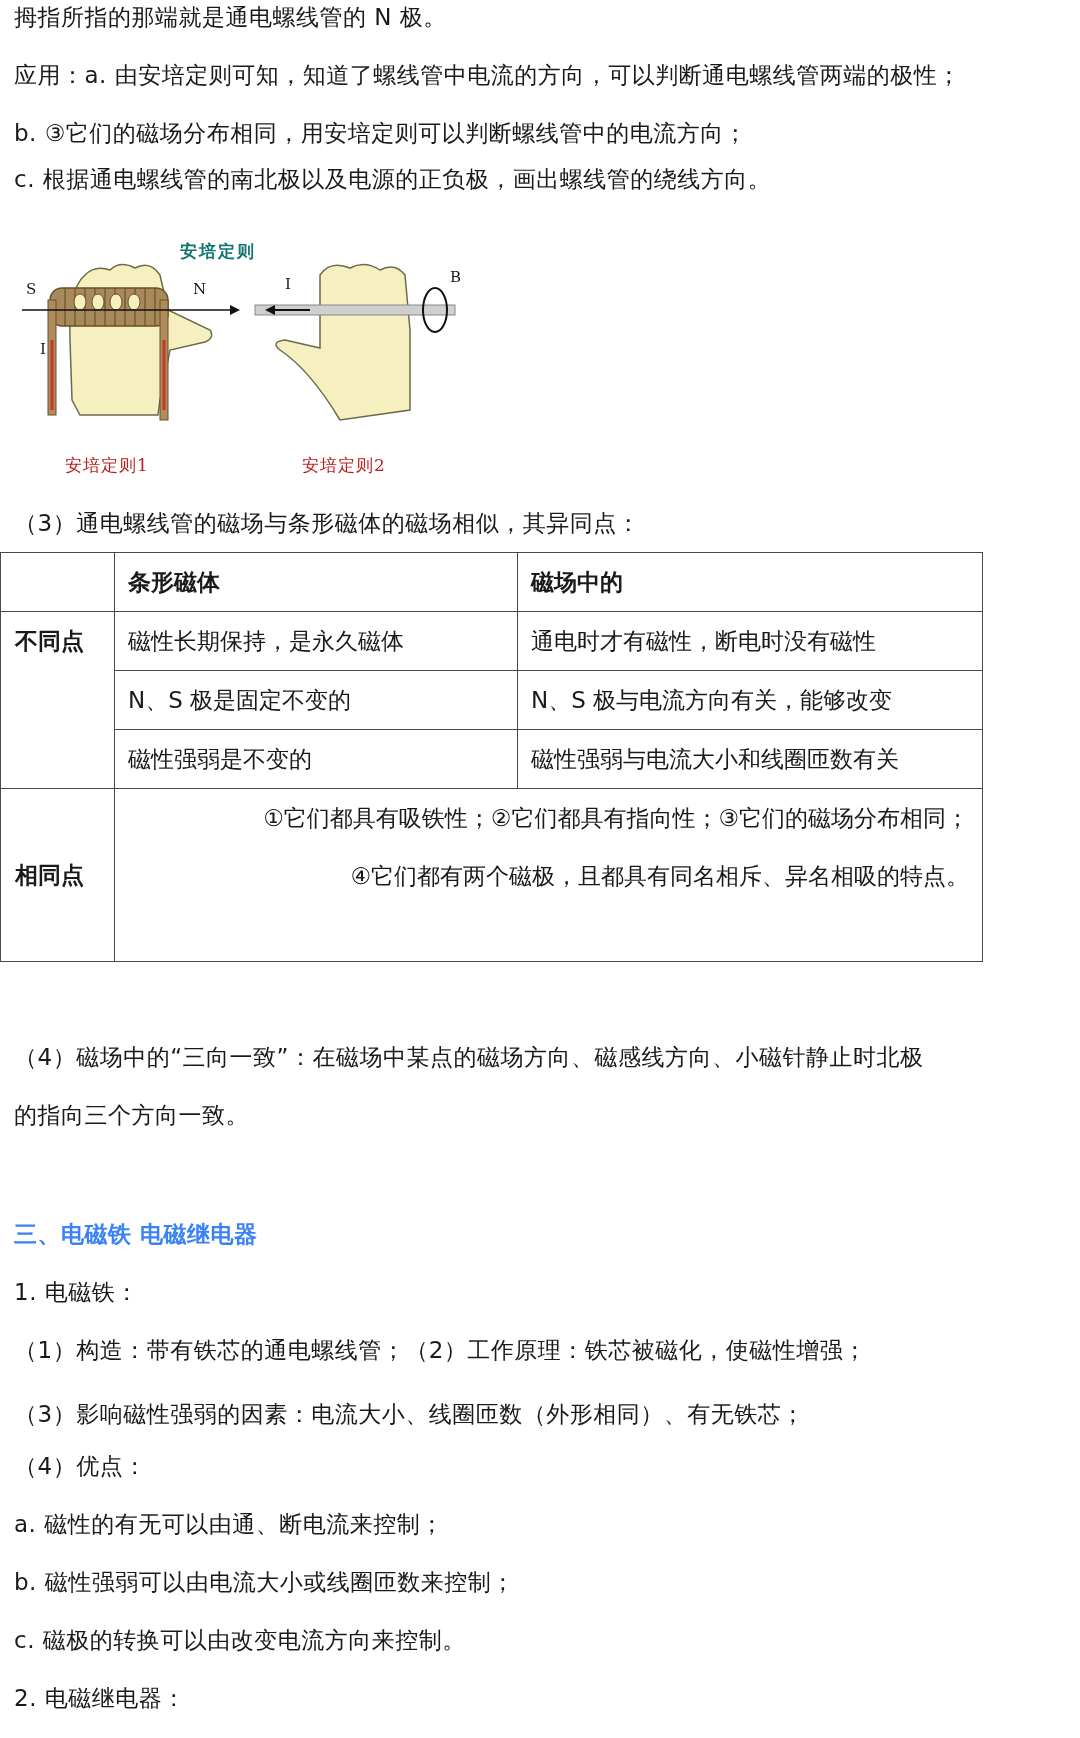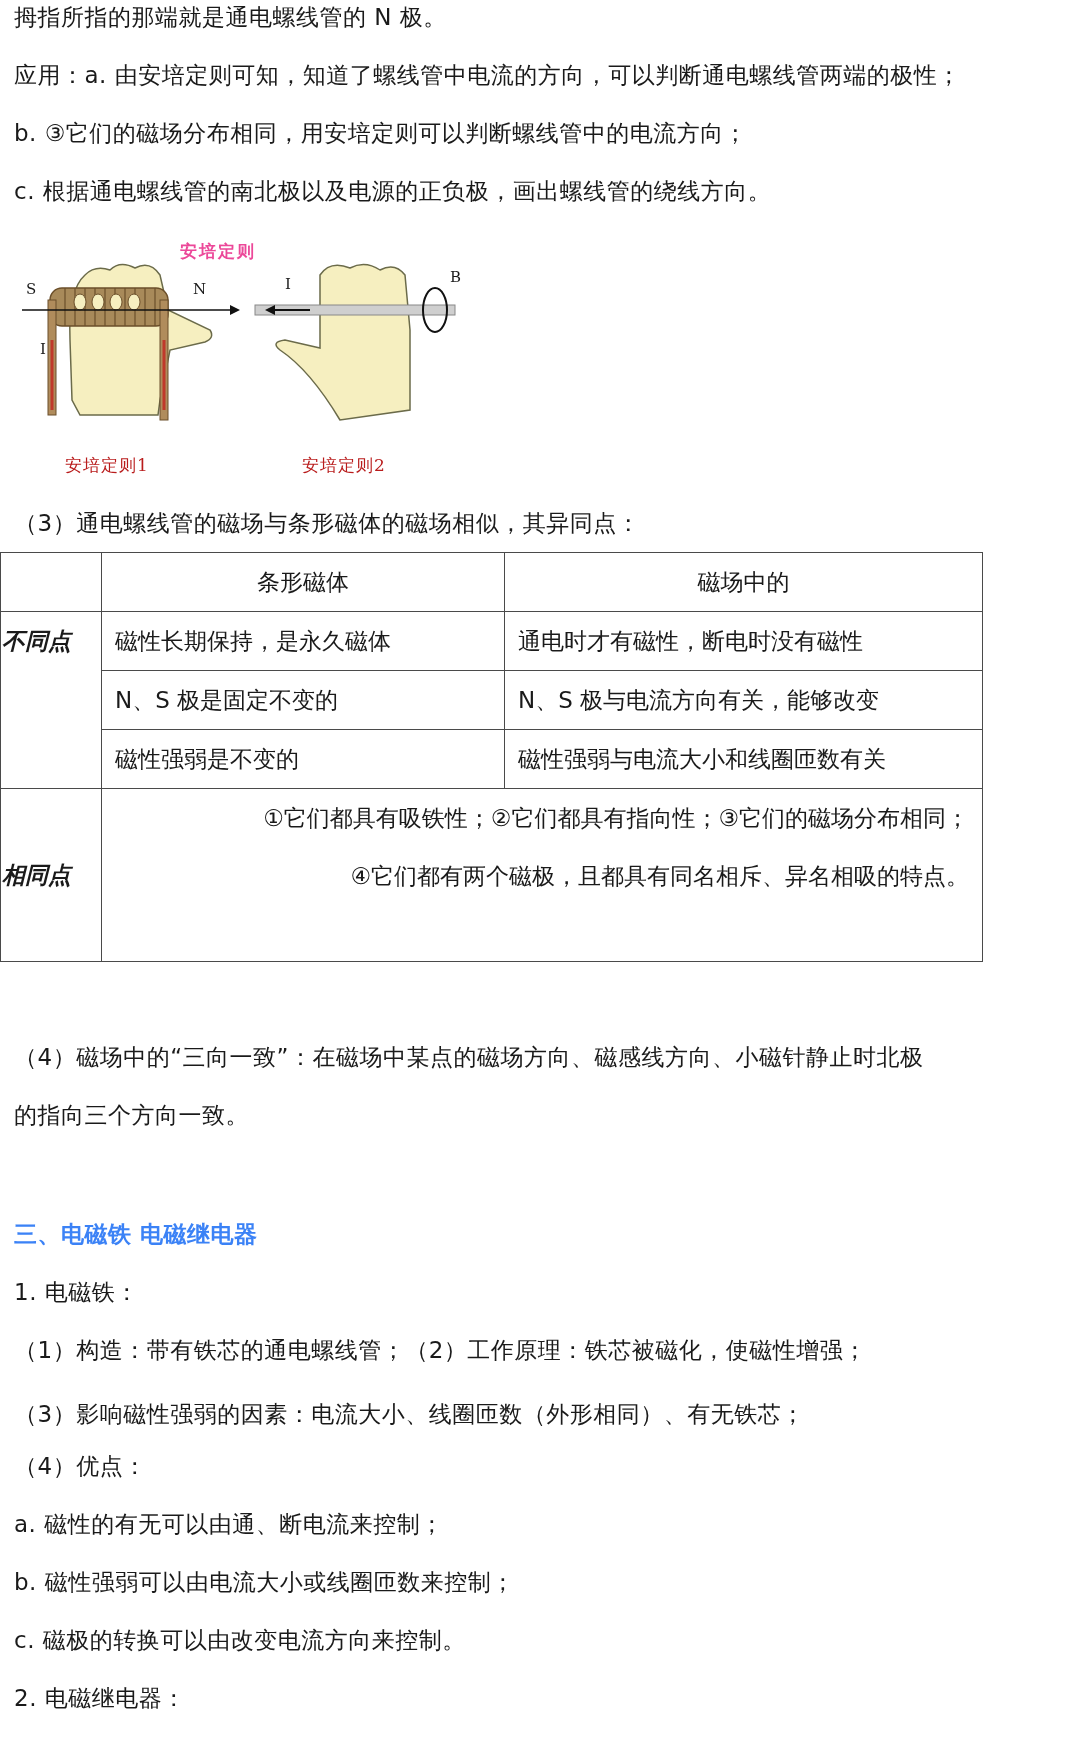--- a/index.html
+++ b/index.html
@@ -1,36 +1,36 @@
 <!DOCTYPE html>
 <html><head>
 <meta charset="utf-8">
 <style>
   html, body { margin:0; padding:0; background:#ffffff; }
   body { width:1080px; height:1738px; position:relative; overflow:hidden;
          font-family:"DejaVu Sans","Liberation Sans",sans-serif; color:#1a1a1a; }
   .line { position:absolute; left:14px; font-size:23px; line-height:30px; white-space:nowrap; letter-spacing:0.5px; }
   .figure { position:absolute; left:10px; top:230px; width:470px; height:250px; }
-  .fig-title { position:absolute; left:170px; top:10px; font-family:"DejaVu Serif",serif; font-weight:bold; color:#ec4899; font-size:17px; letter-spacing:2px; }
+  .fig-title { position:absolute; left:170px; top:10px; font-family:"DejaVu Serif",serif; font-weight:bold; color:#0f766e; font-size:17px; letter-spacing:2px; }
   .fig-cap { position:absolute; font-family:"DejaVu Serif",serif; font-size:17px; color:#b91c1c; top:224px; letter-spacing:1px; }
   table.cmp { position:absolute; left:0; top:552px; width:983px; border-collapse:collapse; font-size:23px; }
   table.cmp td { border:1.5px solid #4a4a4a; padding:0 13px; height:58px; vertical-align:middle; white-space:nowrap; }
-  table.cmp td.rowhead { width:86px; font-weight:bold; padding-left:1px;font-style:italic; }
-  table.cmp td.colhead { text-align:center; font-weight:normal; }
+  table.cmp td.rowhead { width:86px; font-weight:bold; padding-left:14px; }
+  table.cmp td.colhead { font-weight:bold; }
   table.cmp td.c1 { width:376px; }
   td.same { height:172px !important; vertical-align:top !important; padding-top:16px !important; line-height:58px;text-align:right; }
   .heading { color:#3b82f6; font-weight:bold; }
 </style>
 </head>
 <body>
 
 <div class="line" style="top:2px">拇指所指的那端就是通电螺线管的 N 极。</div>
 <div class="line" style="top:60px">应用：a. 由安培定则可知，知道了螺线管中电流的方向，可以判断通电螺线管两端的极性；</div>
 <div class="line" style="top:118px">b. ③它们的磁场分布相同，用安培定则可以判断螺线管中的电流方向；</div>
-<div class="line" style="top:176px">c. 根据通电螺线管的南北极以及电源的正负极，画出螺线管的绕线方向。</div>
+<div class="line" style="top:164px">c. 根据通电螺线管的南北极以及电源的正负极，画出螺线管的绕线方向。</div>
 
 <div class="figure">
   <div class="fig-title">安培定则</div>
   <svg width="470" height="220" viewBox="0 0 470 220" style="position:absolute;left:0;top:0">
 
     <path d="M62 170 L60 110 Q58 60 75 45 Q85 35 100 40 Q110 30 125 38 Q140 30 150 45 L158 80 L200 100 Q205 108 195 112 L160 120 L150 170 L148 185 L70 185 Z" fill="#f6efc0" stroke="#6b6b4a" stroke-width="1.5"></path>
     <rect x="40" y="58" width="118" height="38" rx="12" fill="#a88a5a" stroke="#6b4f2a" stroke-width="1.5"></rect>
     <g stroke="#6b4f2a" stroke-width="1.2">
       <line x1="55" y1="58" x2="55" y2="96"></line>
         <line x1="65" y1="58" x2="65" y2="96"></line>

